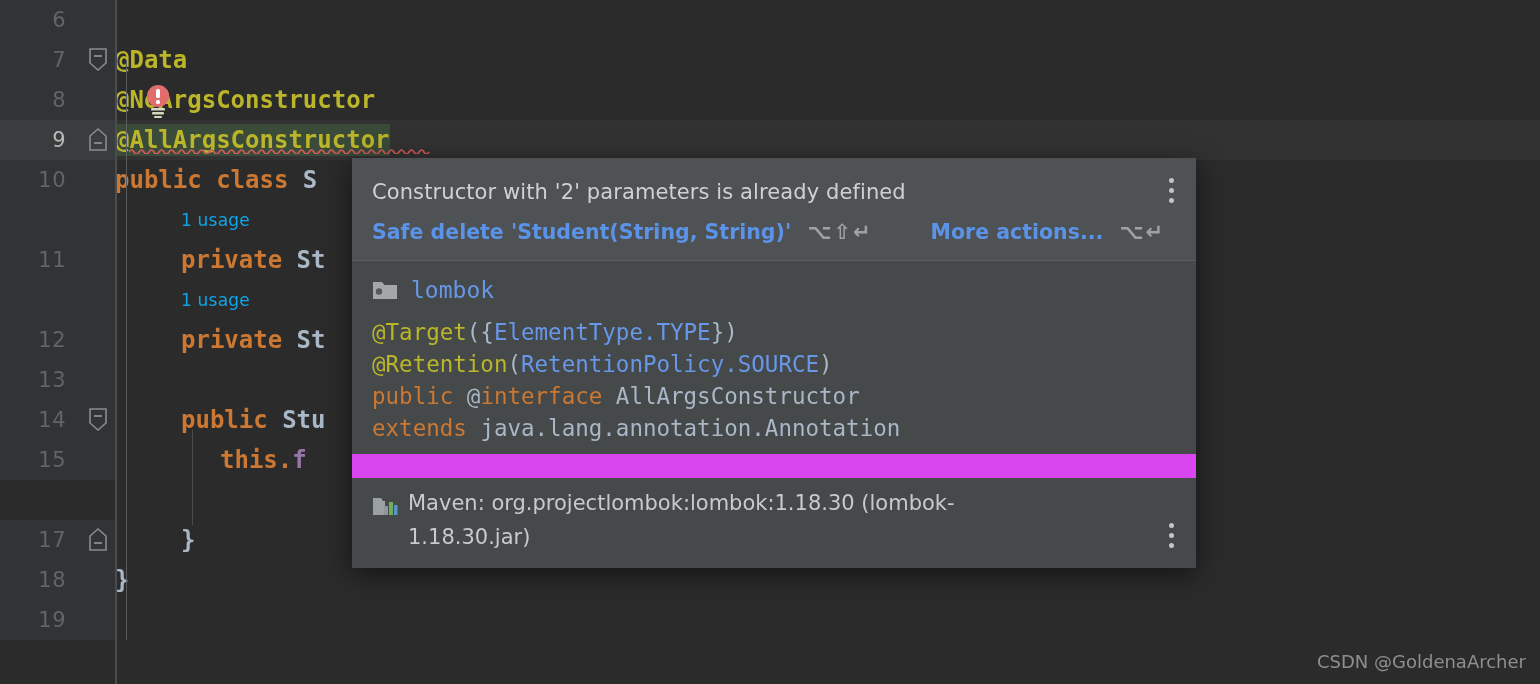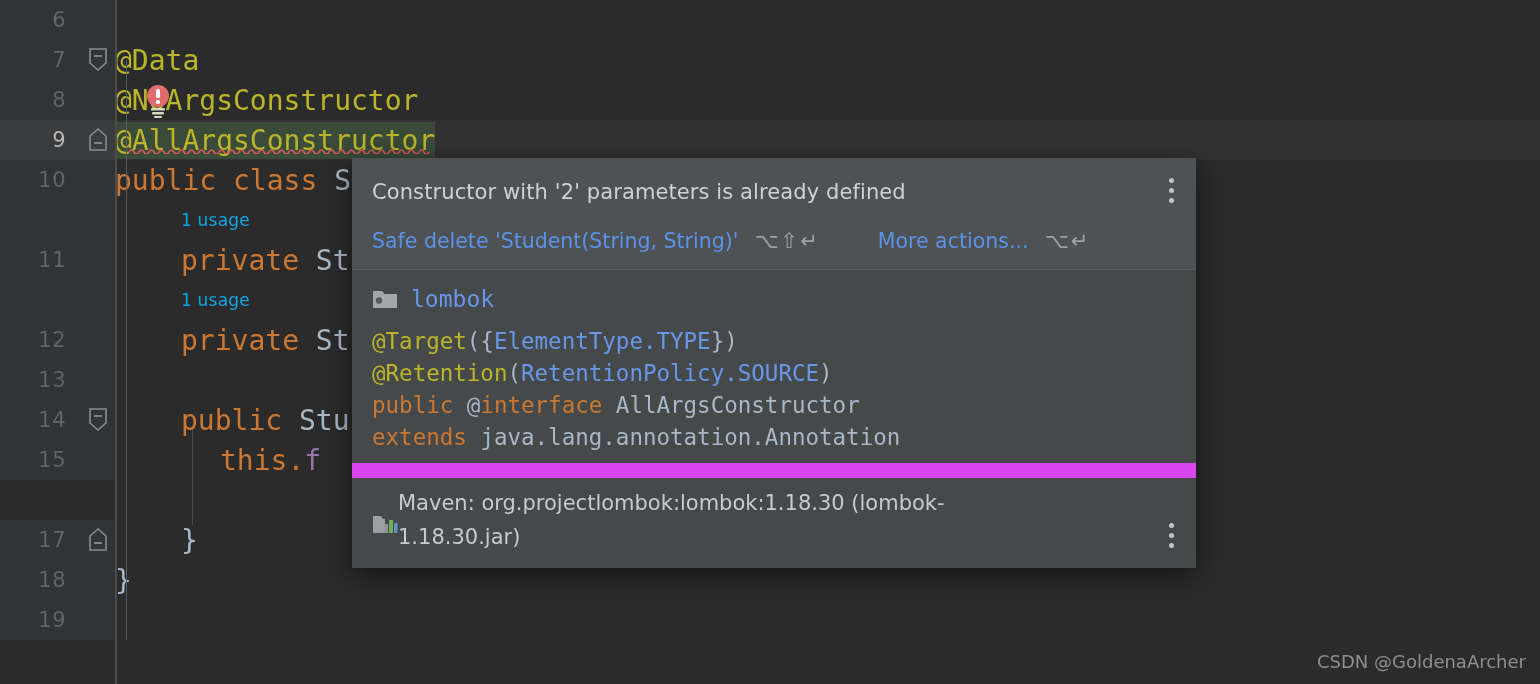--- a/index.html
+++ b/index.html
@@ -67,24 +67,25 @@
   .fold-area {
     width: 35px;
     min-width: 35px;
     height: 40px;
     display: flex;
     align-items: center;
     justify-content: center;
   }
   .code-text {
     font-family: "DejaVu Sans Mono", monospace;
-    font-size: 28px;
+    font-size: 24px;
     white-space: pre;
     color: #a9b7c6;
     letter-spacing: 0px;
+    font-weight: bold;
   }
   .inlay {
     font-family: "DejaVu Sans", sans-serif;
     font-size: 17px;
     color: #0ea5e9;
     letter-spacing: 0.2px;
   }
 
   
   #gutter-sep {
@@ -153,24 +154,25 @@
     position: relative;
     border-bottom: 1px solid #5a5e60;
   }
   .popup-title {
     font-family: "DejaVu Sans", sans-serif;
     font-size: 21px;
     color: #cfd1d2;
     letter-spacing: 0.1px;
   }
   .actions-row {
-    margin-top: 25px;
+    margin-top: 16px;
     display: flex;
     align-items: center;
     position: relative;
+    font-weight: bold;
   }
   .action-link {
     font-family: "DejaVu Sans", sans-serif;
     font-size: 20.5px;
     color: #5b93e8;
     cursor: pointer;
   }
   .shortcut {
     font-family: "DejaVu Sans", sans-serif;
     font-size: 21px;
@@ -224,21 +226,22 @@
   #popup-footer {
     position: absolute;
     left: 0;
     right: 0;
     bottom: 0;
     padding: 8px 22px 14px 20px;
     background: #45494a;
   }
   .maven-row {
     display: flex;
-    align-items: center;
+    align-items: flex-start;
+    gap: 10px;
   }
   .maven-text {
     font-family: "DejaVu Sans", sans-serif;
     font-size: 21px;
     line-height: 34px;
     color: #c8cacb;
     max-width: 600px;
   }
 
   

